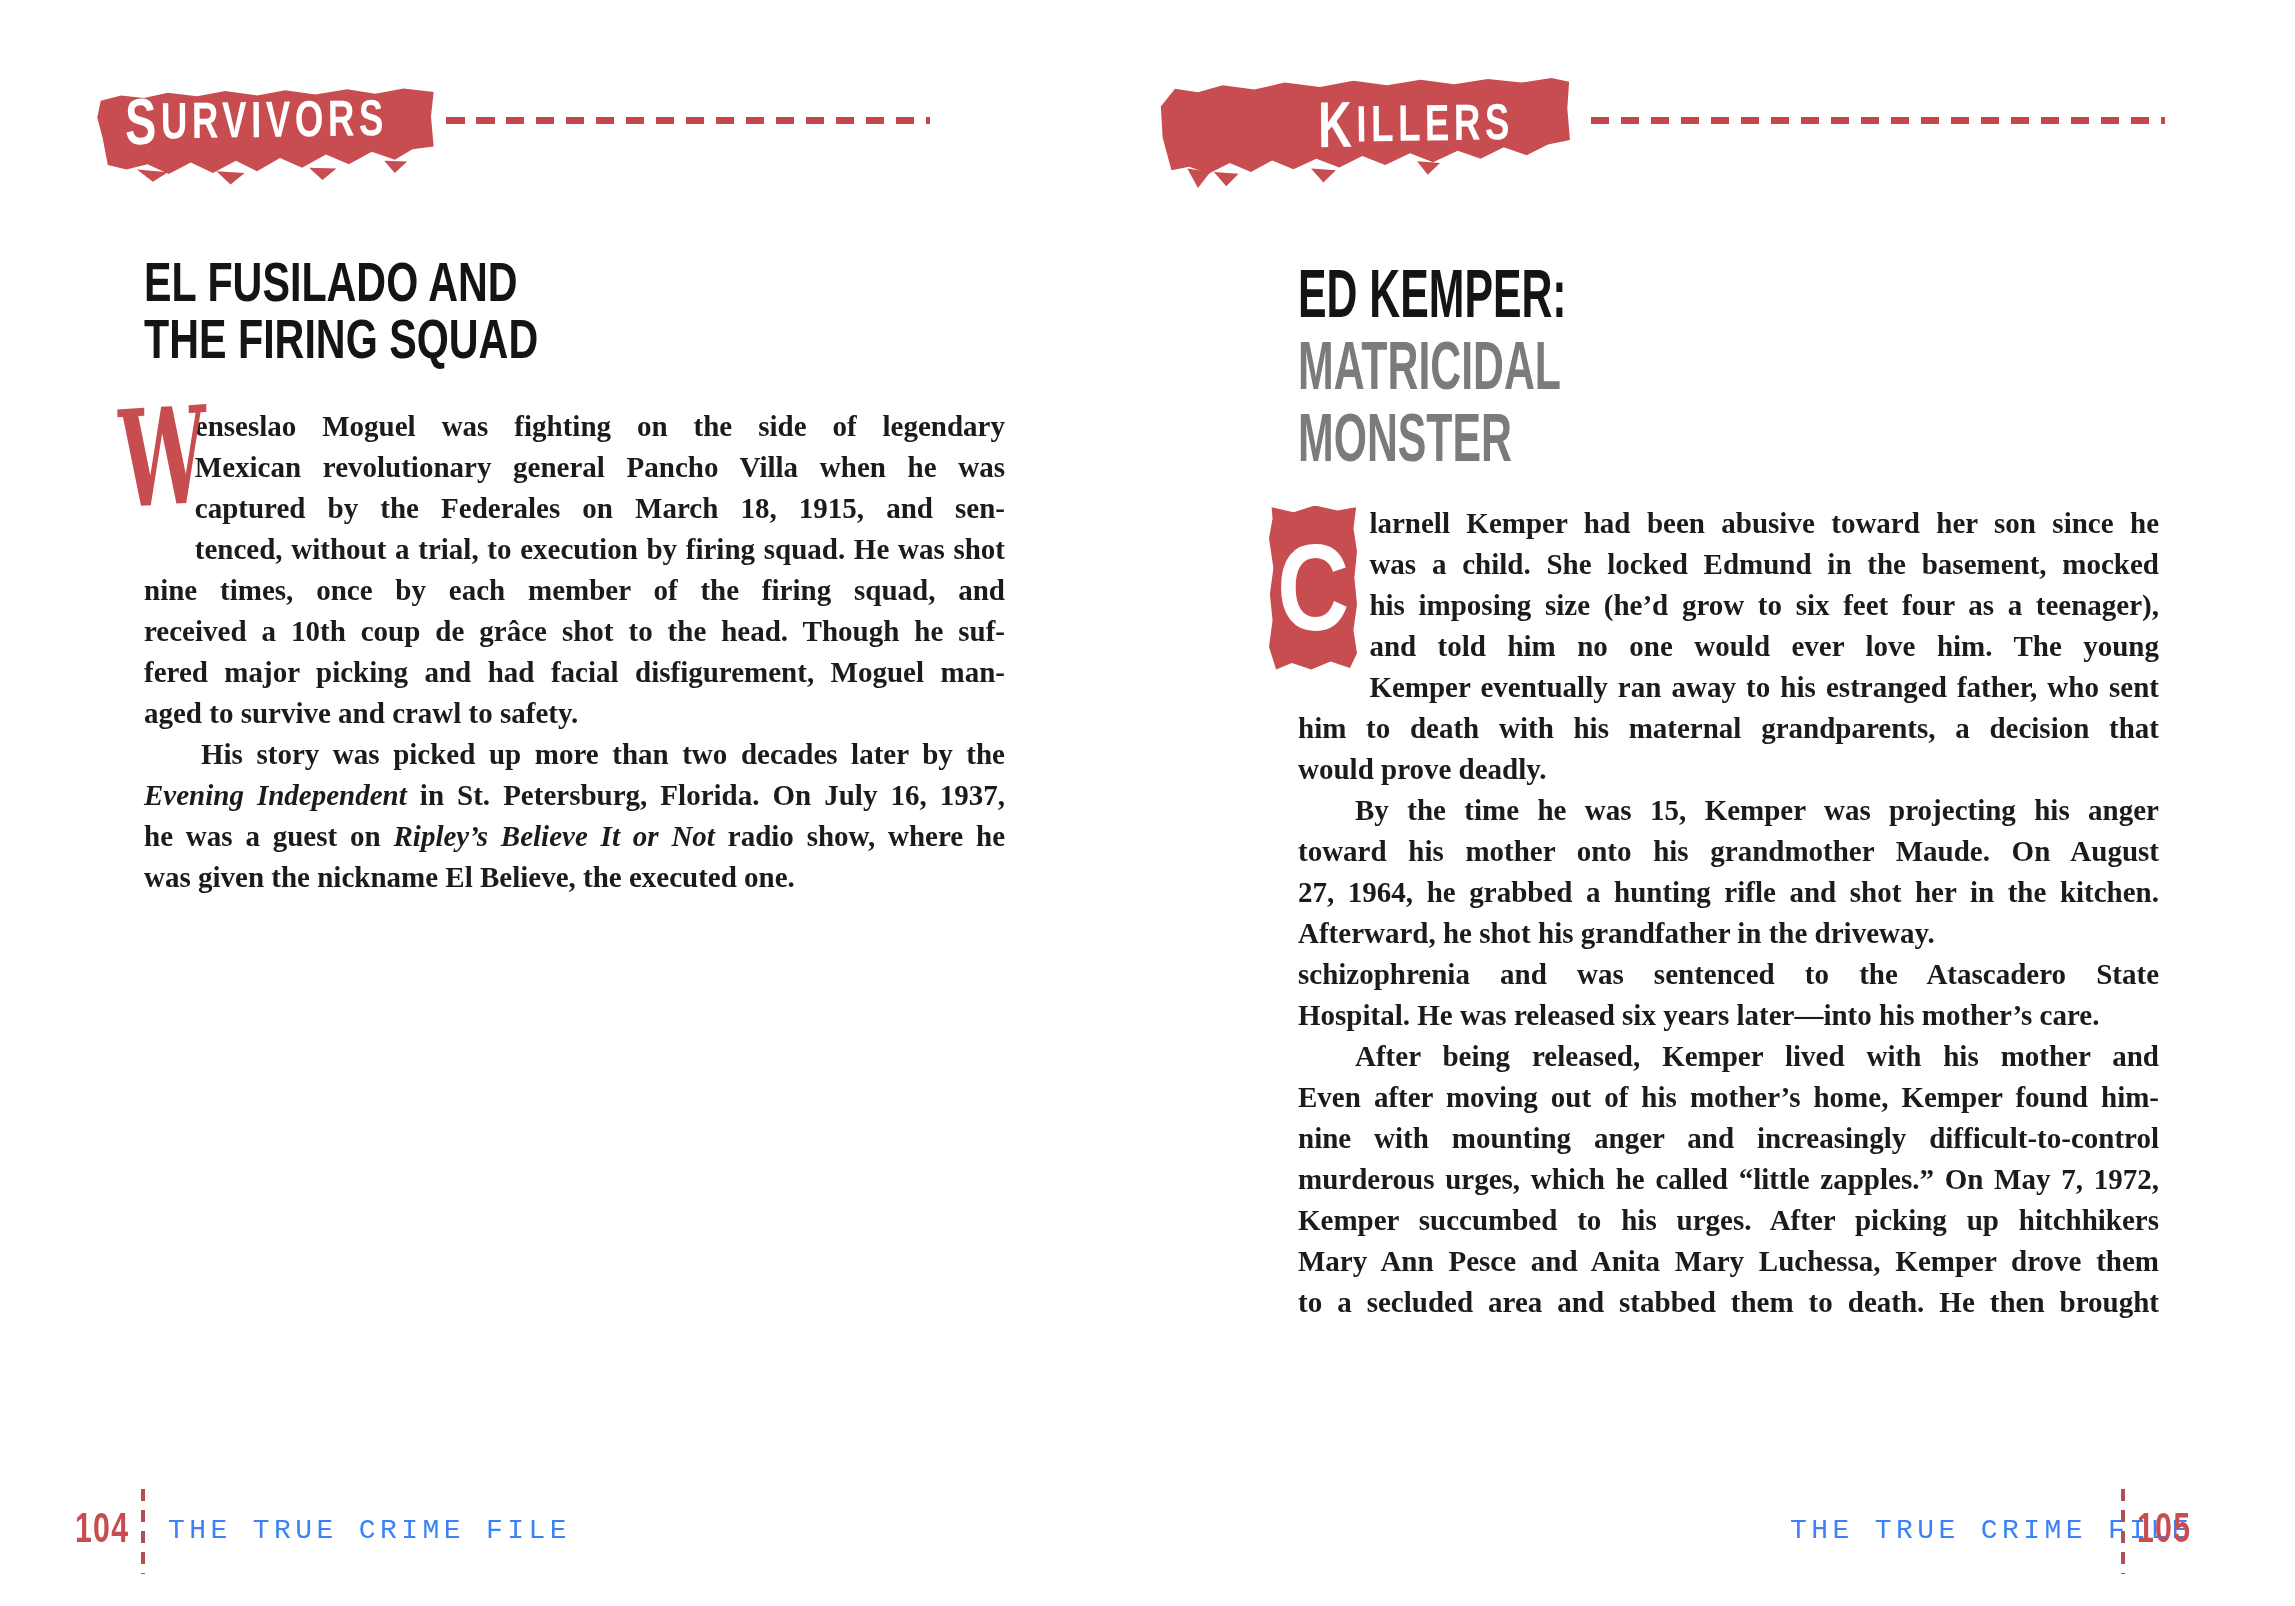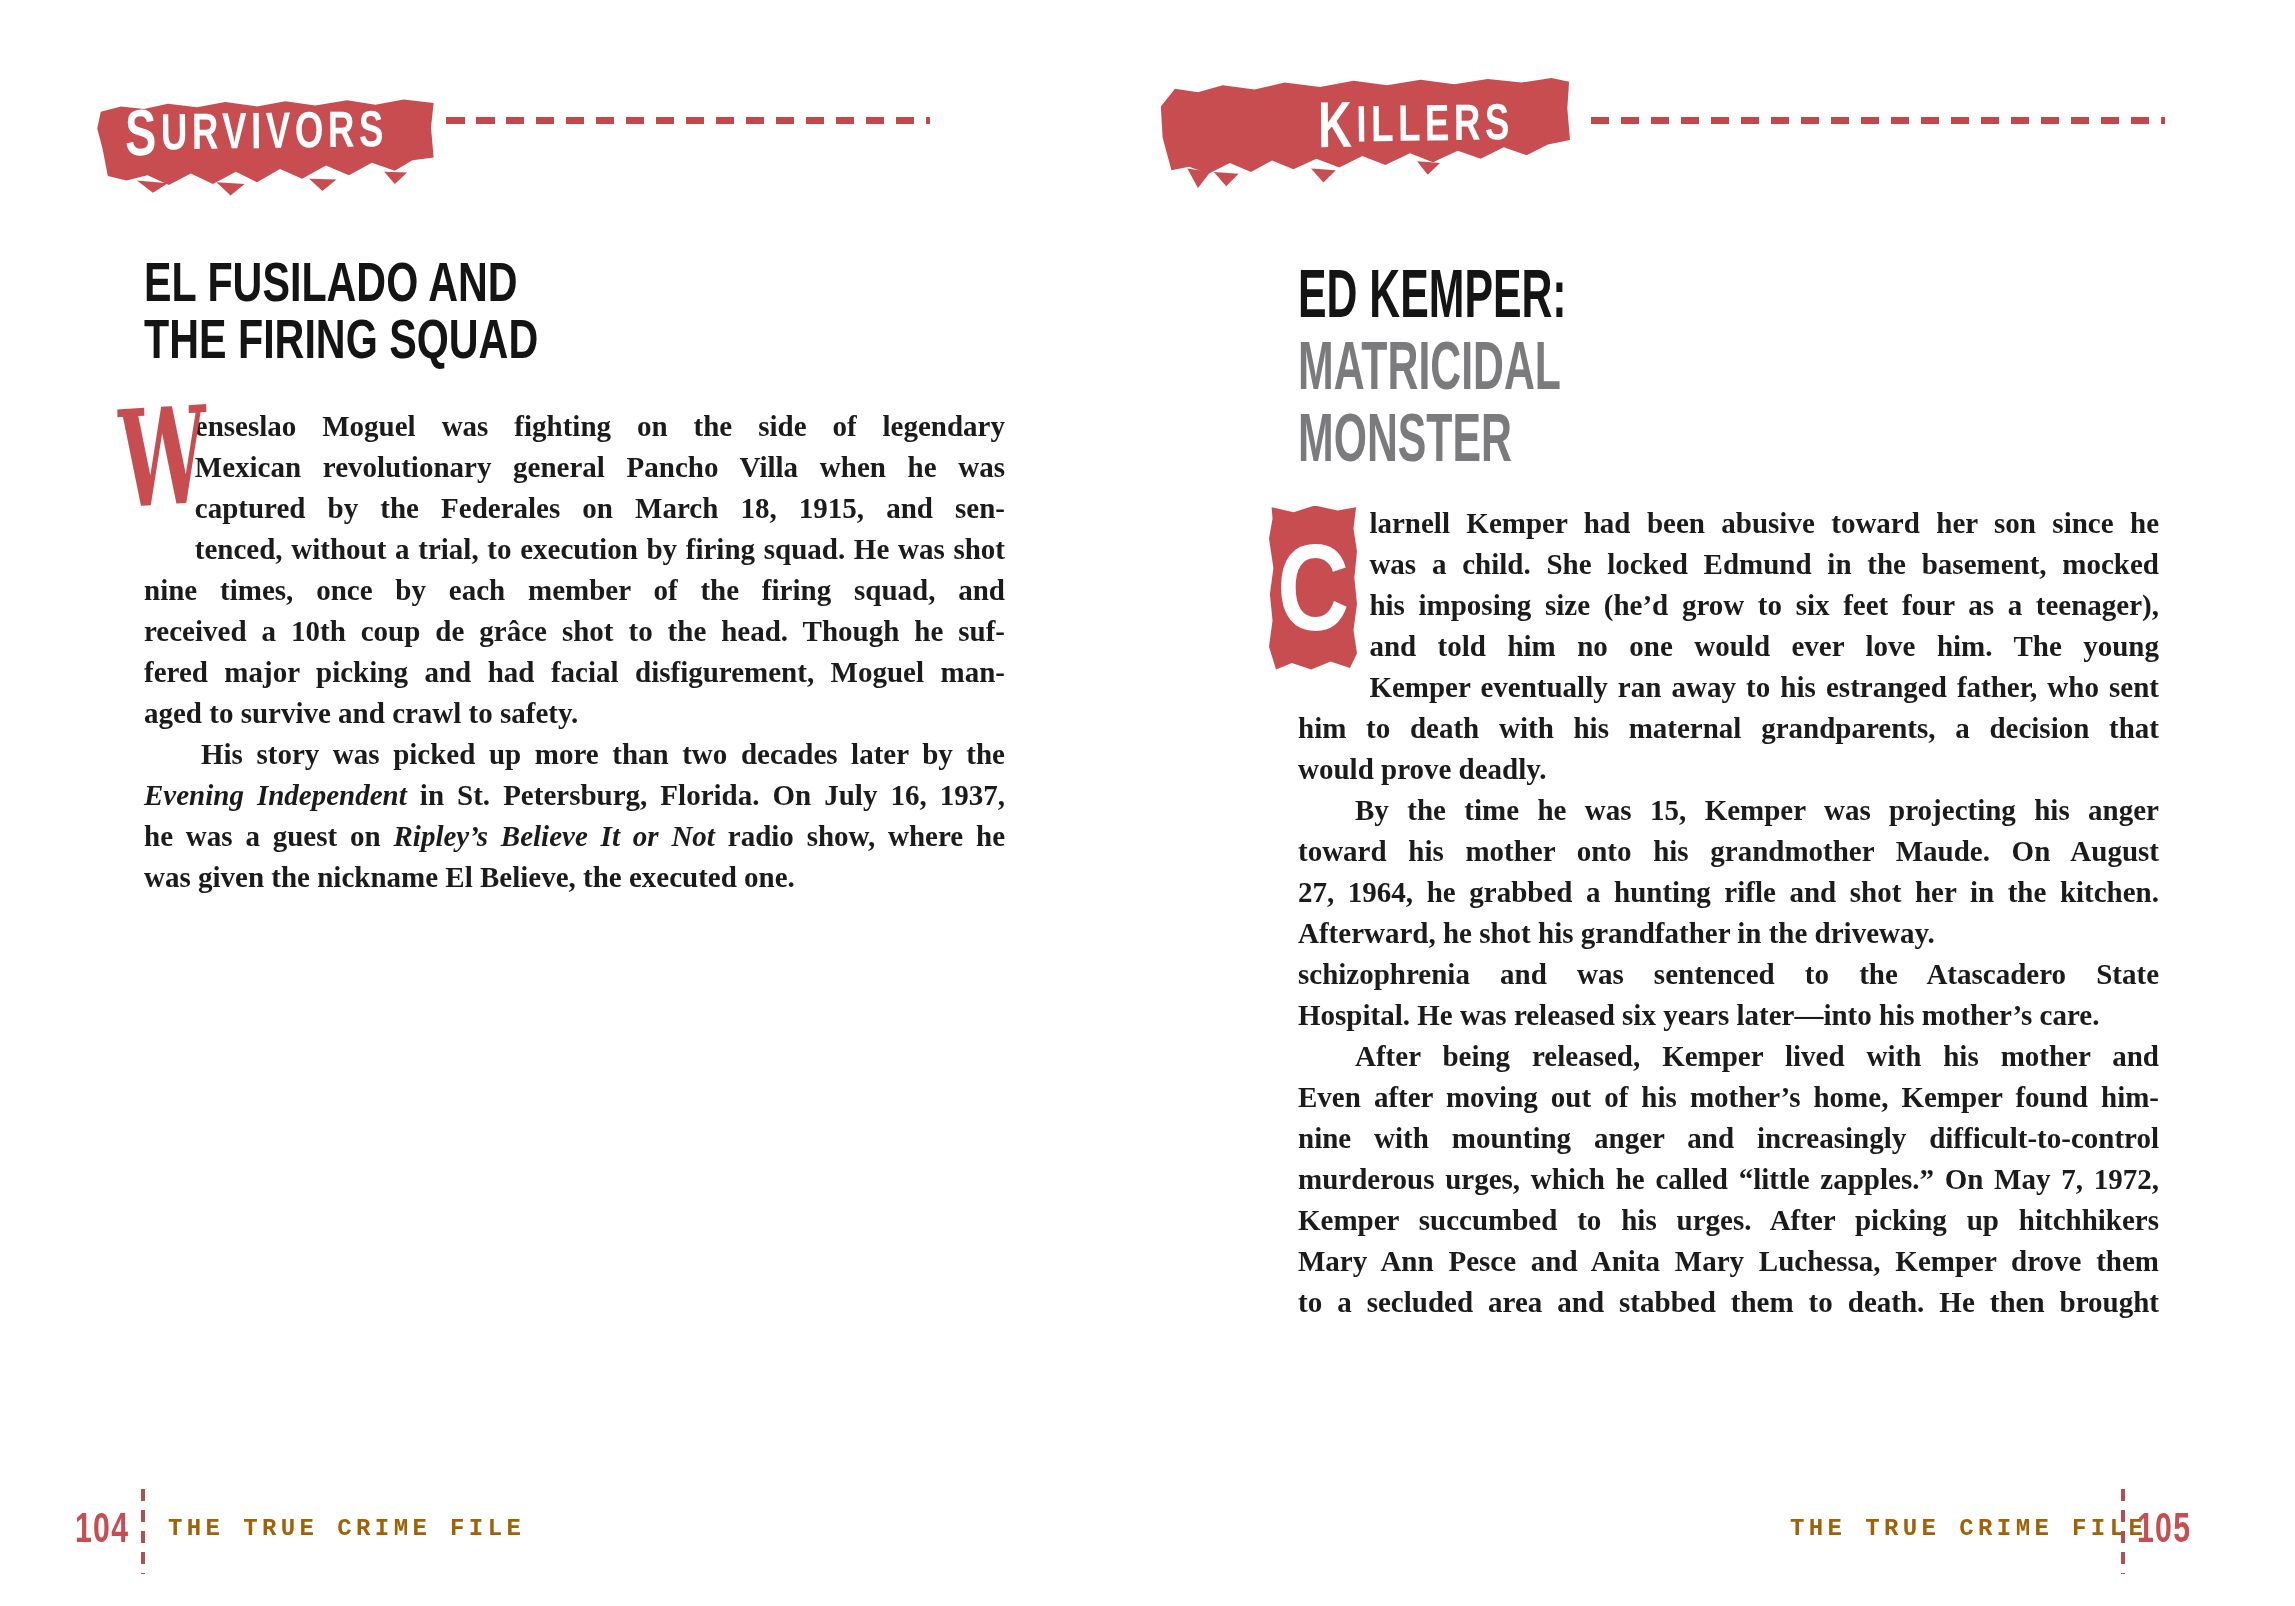--- a/index.html
+++ b/index.html
@@ -54,35 +54,35 @@
     font-size:122px;color:#ffffff;transform:scaleX(0.82);line-height:122px;
   }
   
   .pagenum{
     position:absolute;font-family:"Liberation Sans","DejaVu Sans",sans-serif;
     font-weight:bold;font-size:42px;color:var(--red);
     transform:scaleX(0.72);transform-origin:left top;letter-spacing:1.8px;
   }
   .book-title{
     position:absolute;font-family:"Liberation Mono","DejaVu Sans Mono",monospace;
-    font-weight:bold;font-size:24px;letter-spacing:4.4px;color:#a16207;white-space:nowrap;
+    font-weight:normal;font-size:28px;letter-spacing:4.4px;color:#3b82f6;white-space:nowrap;
   }
   .v-dashes{
     position:absolute;width:4.4px;height:85px;
     background:repeating-linear-gradient(180deg,var(--vdash) 0 12.4px,transparent 12.4px 21px);
   }
 </style>
 </head>
 <body>
 
 <div class="spread" style="--red: #C84D51; --dash: #C4474C; --vdash: #B05052; --gray: #7B7B7D; --hblack: #141414; --text: #1B1B1B;">
 
   <div>
 
-    <div class="banner" style="left:84px;top:80px;width:362px;height:119px;">
+    <div class="banner" style="left:84px;top:69px;width:362px;height:119px;">
       <svg viewBox="0 0 410 135" preserveAspectRatio="none">
         <path fill="currentColor" d="M19,36 L42,30 L68,33 L95,27 L128,31 L160,25 L196,30 L228,24 L262,29 L298,23 L330,28 L362,22 L396,26 L393,54 L396,88 L372,91 L352,103 L326,94 L300,108 L274,97 L247,112 L222,101 L196,116 L172,104 L146,118 L121,106 L96,119 L72,108 L48,114 L27,109 L21,78 L15,55 Z"></path>
         <path fill="currentColor" d="M60,114 L78,128 L95,117 Z M150,116 L166,131 L182,118 Z M255,112 L270,126 L286,113 Z M340,104 L352,118 L366,105 Z"></path>
       </svg>
       <div class="banner-label" id="l-banner-label" style="left:41px;top:26.5px;"><span class="cap">S</span>URVIVORS</div>
     </div>
 
     <div class="dashed-rule" style="left:446px;top:117px;width:484px;"></div>
 
     <div class="title title-left" id="l-title" style="left:144px;top:254px;">

